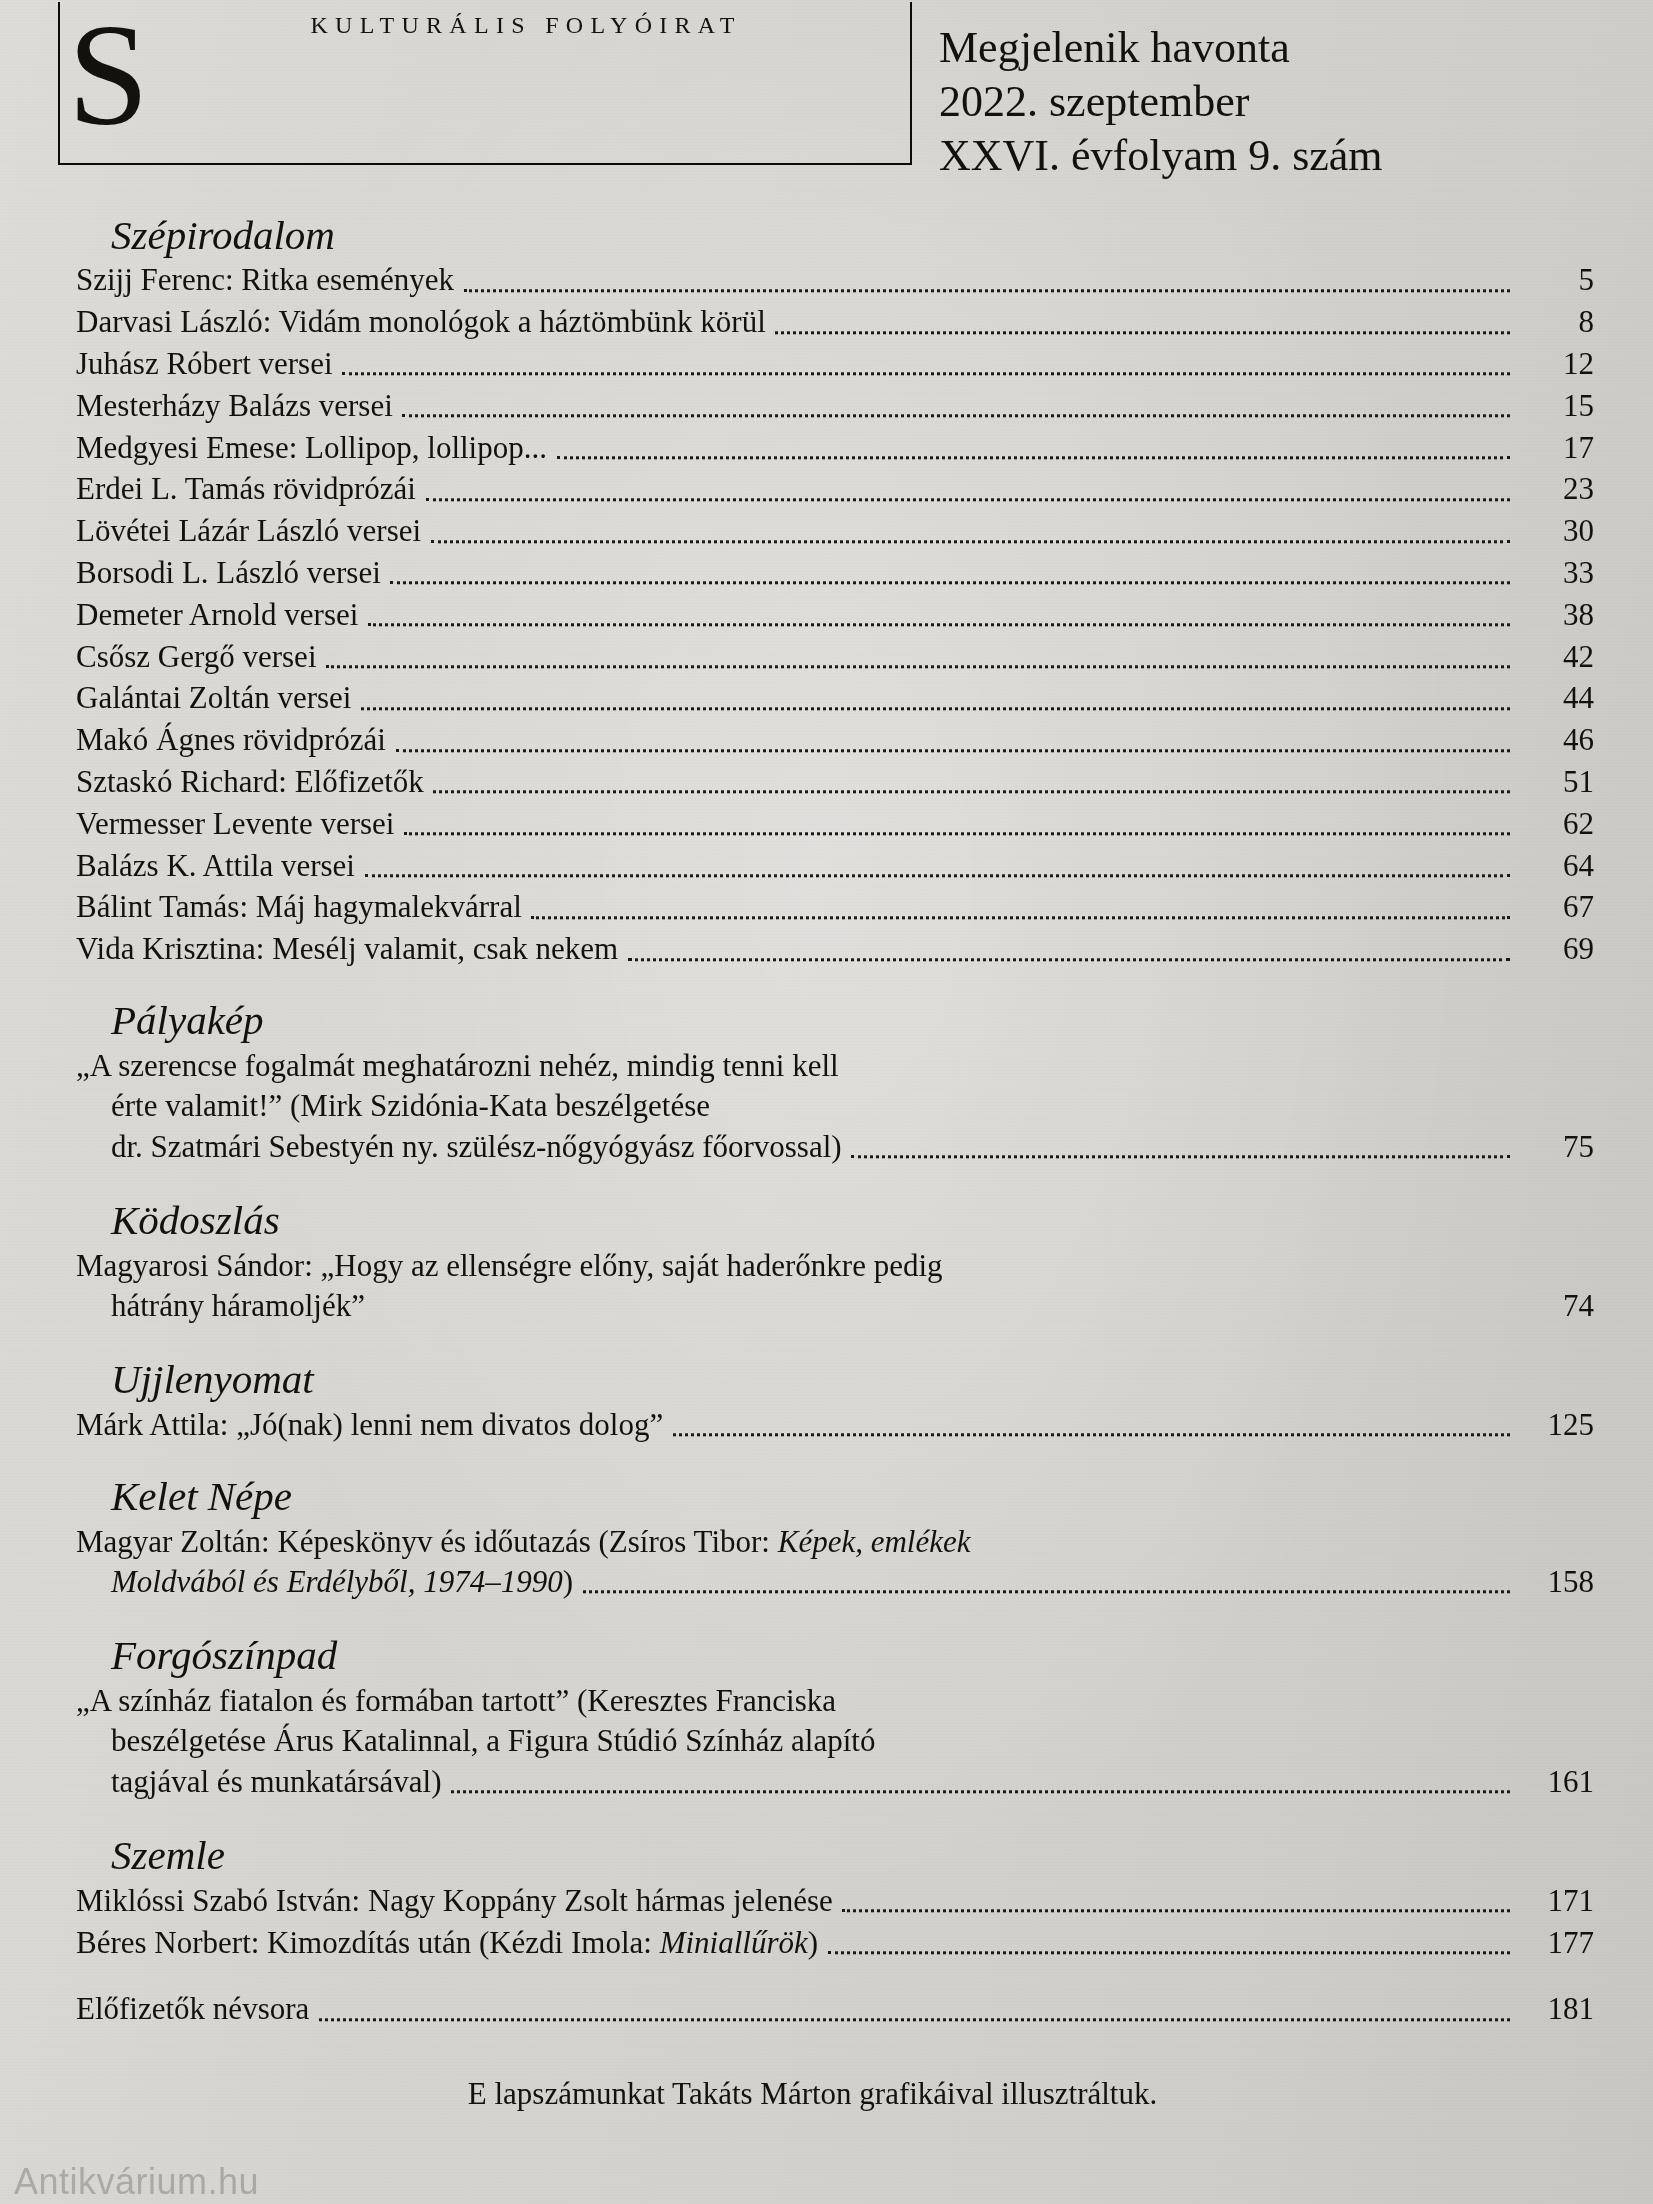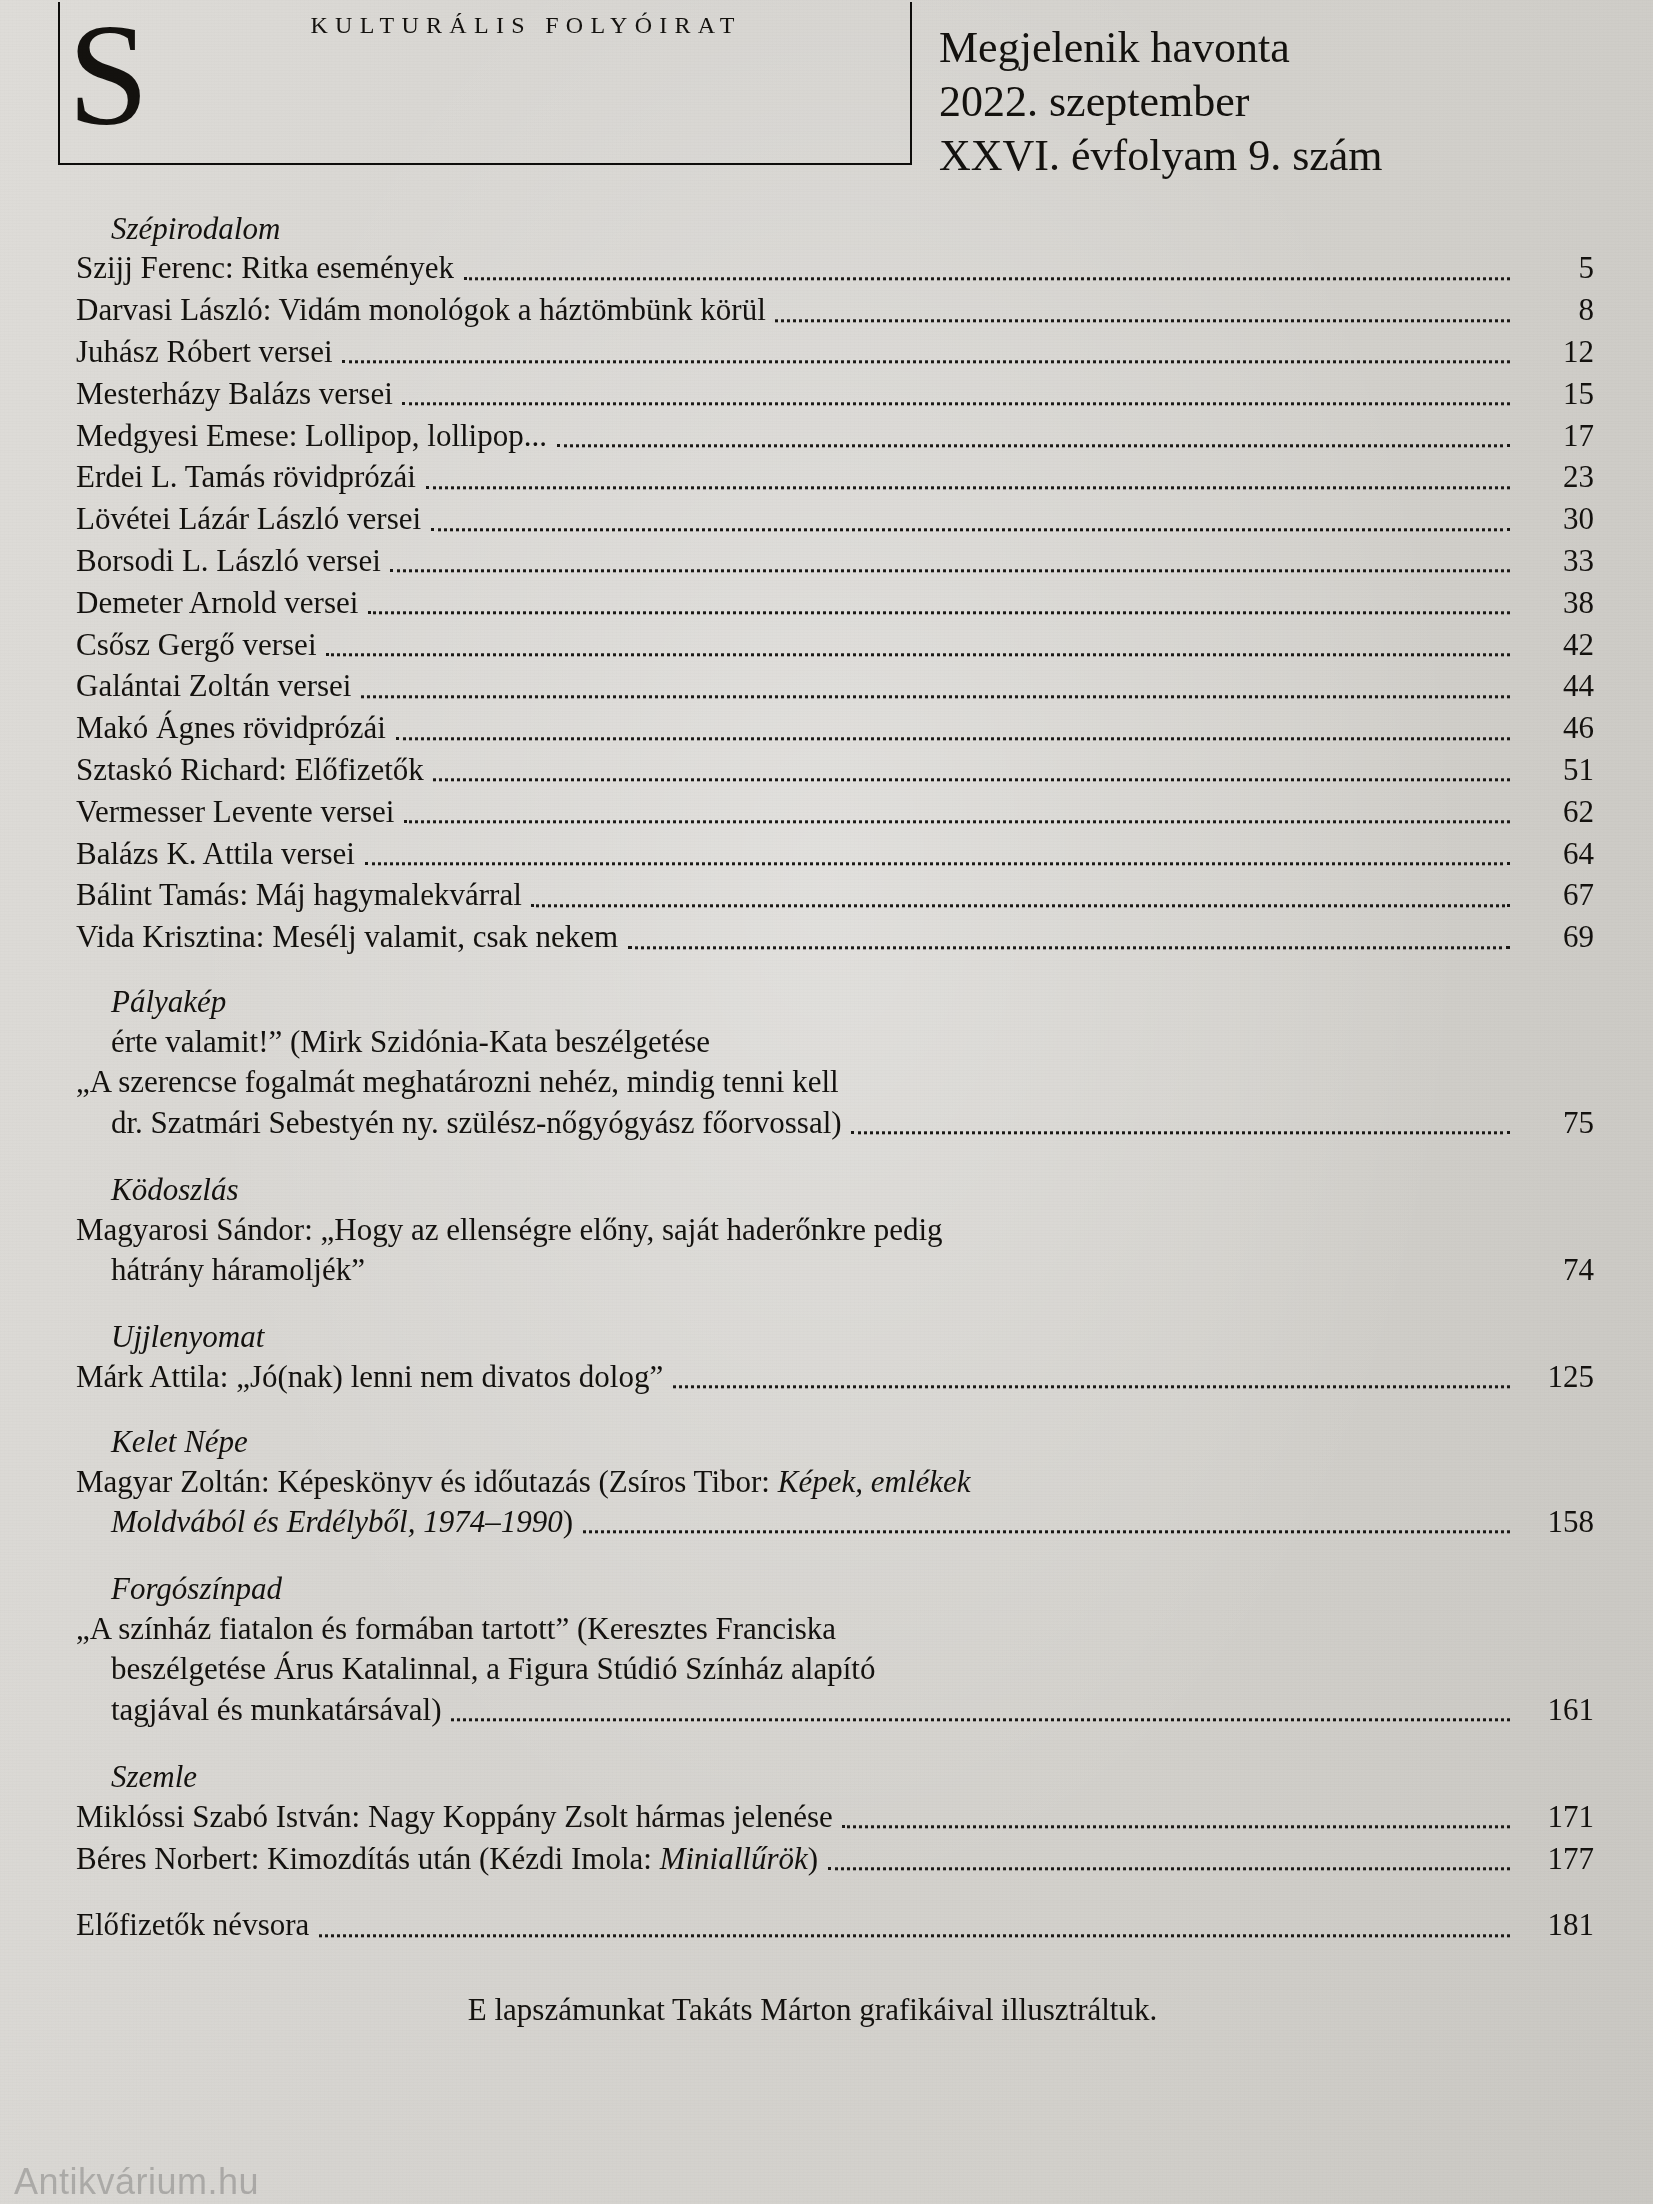--- a/index.html
+++ b/index.html
@@ -88,21 +88,21 @@
     white-space: nowrap;
   }
 
   
   .toc {
     padding: 5.8px 60px 0 76px;
     font-size: 31px;
   }
   .section-head {
     font-style: italic;
-    font-size: 31px;
+    font-size: 41px;
     margin: 0 0 1.9px 35px;
   }
   .gap { height: 25px; }
 
   .entry {
     display: flex;
     align-items: flex-end;
     width: 100%;
     margin: 0 0 1.5px 0;
     line-height: 1.30;
@@ -266,22 +266,22 @@
         <span class="pg">67</span>
       </div>
       <div class="entry">
         <span class="txt">Vida Krisztina: Mesélj valamit, csak nekem</span>
         <span class="dots"></span>
         <span class="pg">69</span>
       </div>
       <div class="gap"></div>
       <div class="section-head">Pályakép</div>
       <div class="mentry">
+        <div class="line">„A szerencse fogalmát meghatározni nehéz, mindig tenni kell</div>
         <div class="line ind">érte valamit!” (Mirk Szidónia-Kata beszélgetése</div>
-        <div class="line">„A szerencse fogalmát meghatározni nehéz, mindig tenni kell</div>
         <div class="lastline">
           <span class="txt" style="padding-left: 35px;">dr. Szatmári Sebestyén ny. szülész-nőgyógyász főorvossal)</span>
           <span class="dots"></span>
           <span class="pg">75</span>
         </div>
       </div>
       <div class="gap"></div>
       <div class="section-head">Ködoszlás</div>
       <div class="mentry">
         <div class="line">Magyarosi Sándor: „Hogy az ellenségre előny, saját haderőnkre pedig</div>

